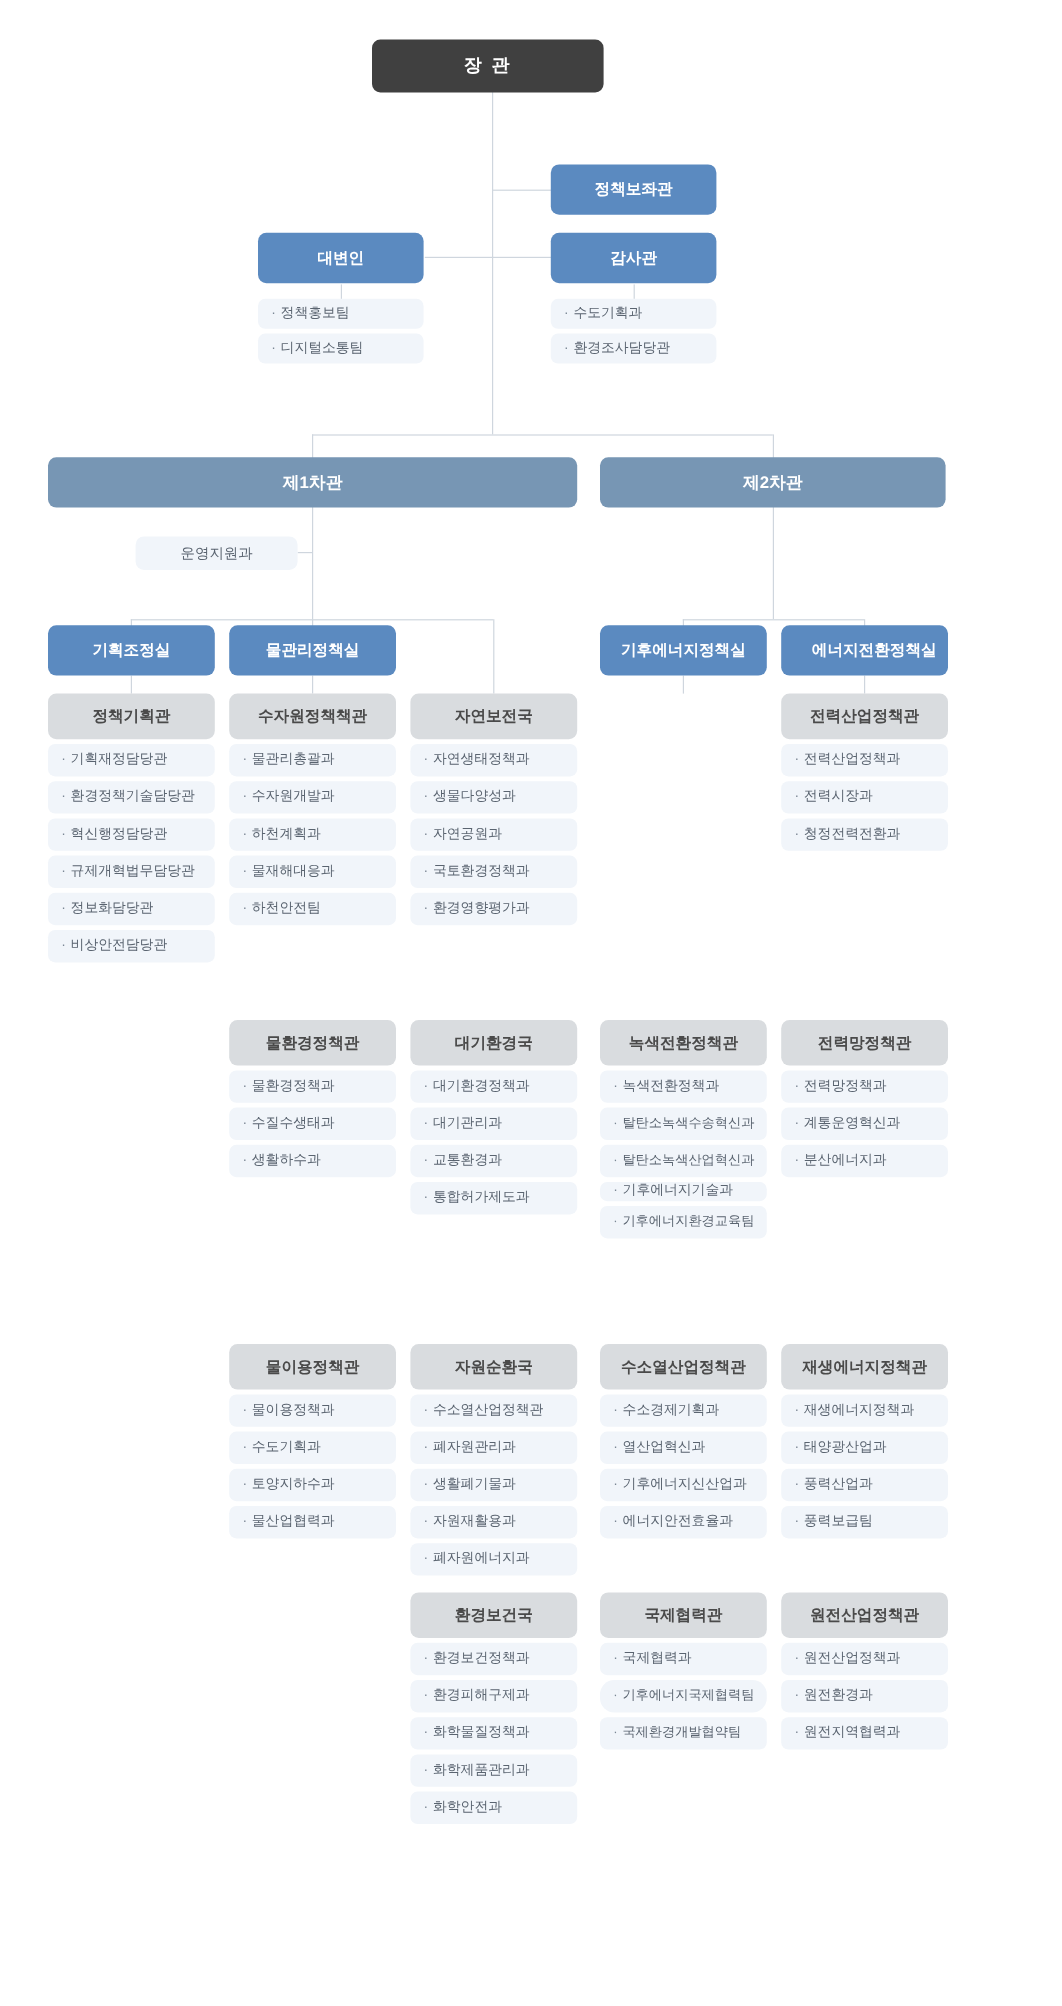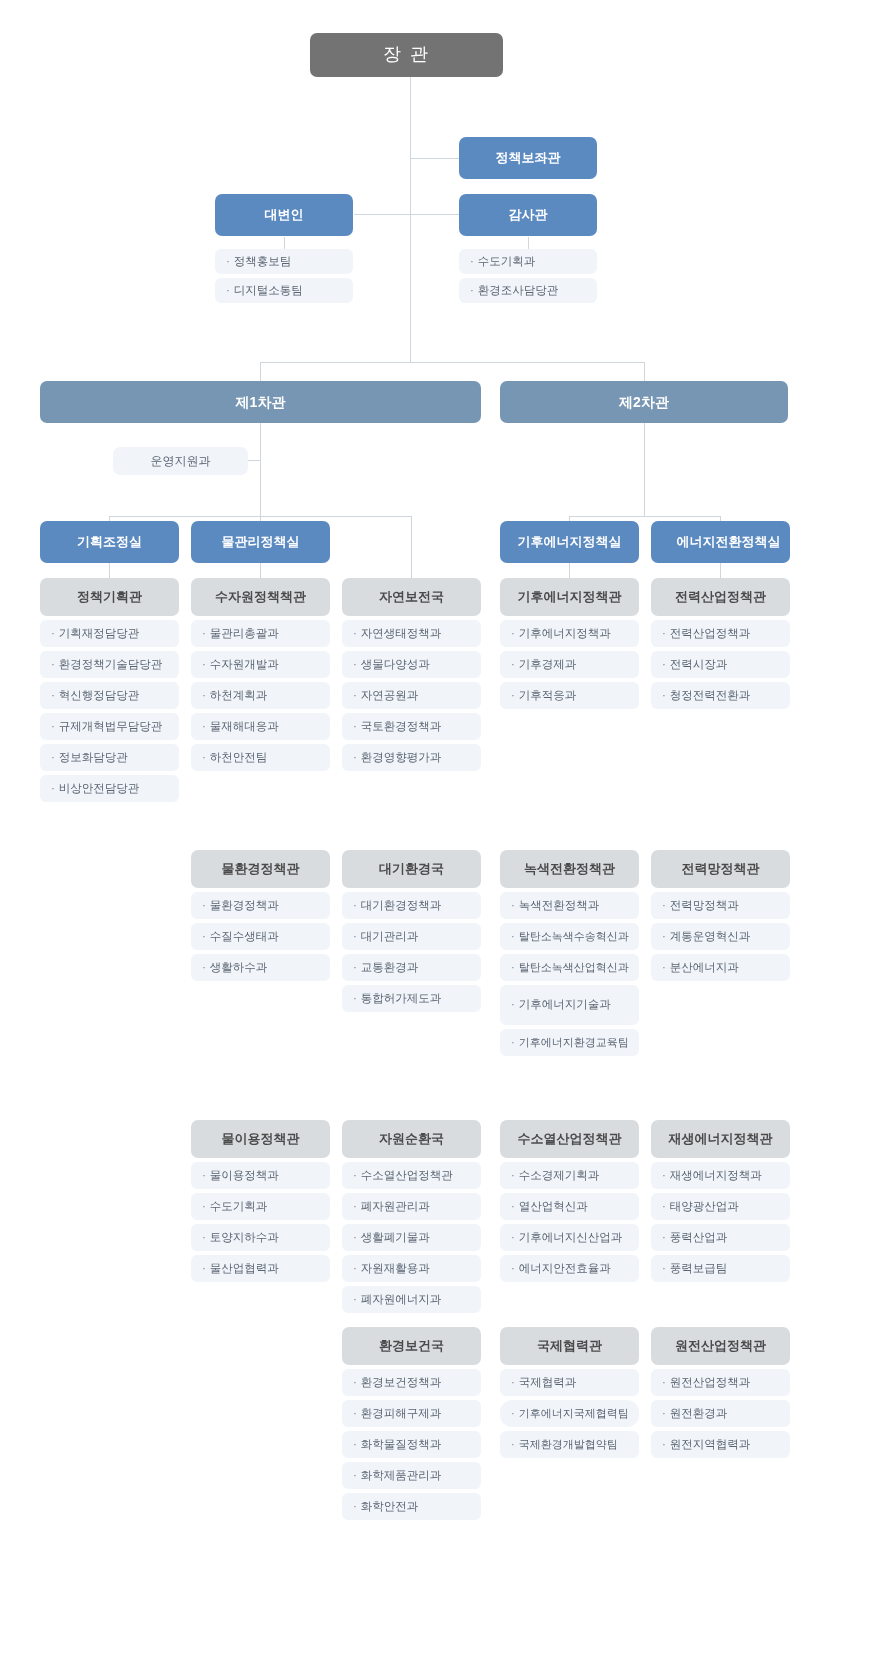--- a/index.html
+++ b/index.html
@@ -40,24 +40,24 @@
     display: flex;
     align-items: center;
     justify-content: center;
     border-radius: 6px;
     text-align: center;
     line-height: 1.2;
   }
 
   
   .lv-minister {
-    background: #737373;
+    background: #404040;
     color: #ffffff;
-    font-size: 18px;
-    font-weight: normal;
+    font-size: 15px;
+    font-weight: bold;
     letter-spacing: 2px;
     border-radius: 7px;
   }
   
   .lv-aide {
     background: #5b8ac0;
     color: #ffffff;
     font-size: 13px;
     font-weight: bold;
     border-radius: 7px;
@@ -271,34 +271,20 @@
         <span>자연공원과</span>
       </div>
     <div class="box lv-leaf" style="width:139px; height:27px;">
         <span>국토환경정책과</span>
       </div>
     <div class="box lv-leaf" style="width:139px; height:27px;">
         <span>환경영향평가과</span>
       </div>
   </div>
 
-  <div class="col" style="left:500px; top:578px; width:139px;">
-    <div class="box lv-group" style="width:139px; height:38px;">
-      <span>기후에너지정책관</span>
-    </div>
-    <div class="box lv-leaf" style="width:139px; height:27px;">
-        <span>기후에너지정책과</span>
-      </div>
-    <div class="box lv-leaf" style="width:139px; height:27px;">
-        <span>기후경제과</span>
-      </div>
-    <div class="box lv-leaf" style="width:139px; height:27px;">
-        <span>기후적응과</span>
-      </div>
-  </div>
 
   <div class="col" style="left:651px; top:578px; width:139px;">
     <div class="box lv-group" style="width:139px; height:38px;">
       <span>전력산업정책관</span>
     </div>
     <div class="box lv-leaf" style="width:139px; height:27px;">
         <span>전력산업정책과</span>
       </div>
     <div class="box lv-leaf" style="width:139px; height:27px;">
         <span>전력시장과</span>
@@ -347,21 +333,21 @@
     </div>
     <div class="box lv-leaf" style="width:139px; height:27px;">
         <span>녹색전환정책과</span>
       </div>
     <div class="box lv-leaf" style="width:139px; height:27px; font-size:11px;">
         <span>탈탄소녹색수송혁신과</span>
       </div>
     <div class="box lv-leaf" style="width:139px; height:27px; font-size:11px;">
         <span>탈탄소녹색산업혁신과</span>
       </div>
-    <div class="box lv-leaf" style="width:139px; height:40px;">
+    <div class="box lv-leaf" style="width:139px; height:16px;">
         <span>기후에너지기술과</span>
       </div>
     <div class="box lv-leaf" style="width:139px; height:27px; font-size:11px;">
         <span>기후에너지환경교육팀</span>
       </div>
   </div>
 
   <div class="col" style="left:651px; top:850px; width:139px;">
     <div class="box lv-group" style="width:139px; height:38px;">
       <span>전력망정책관</span>

